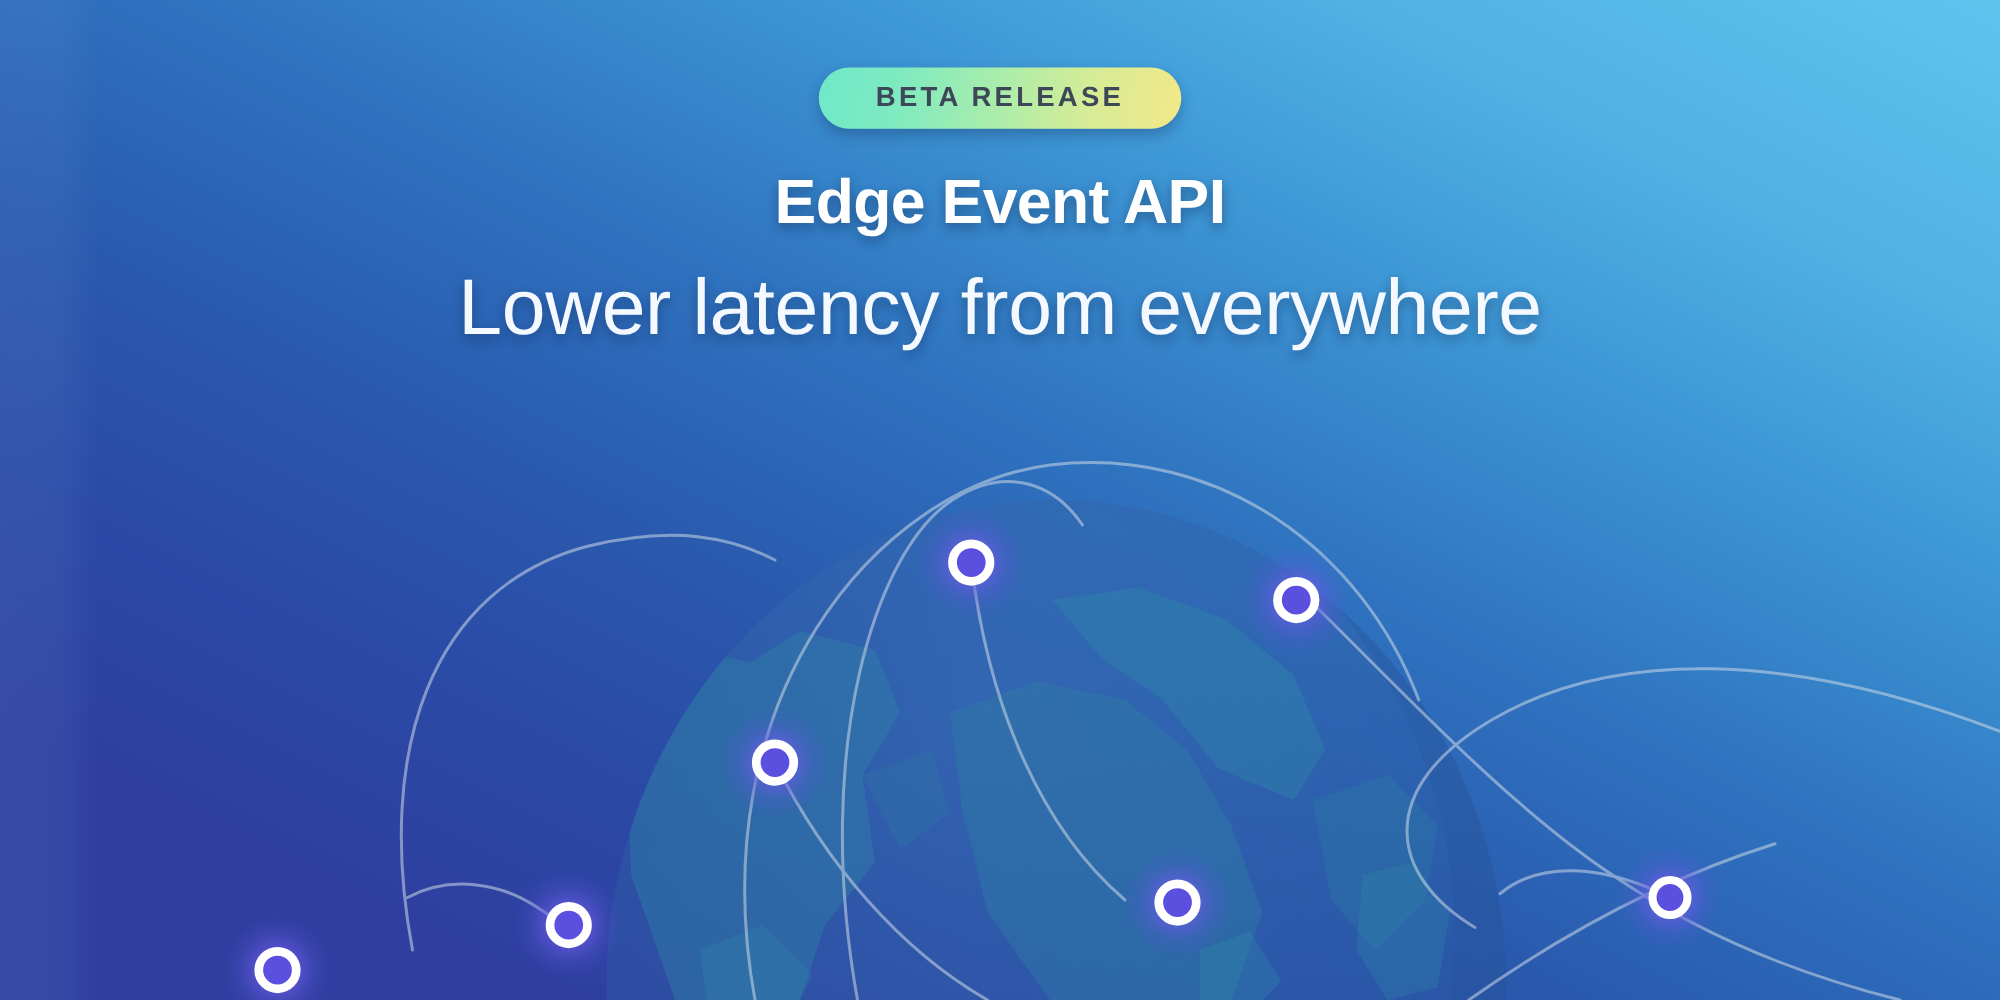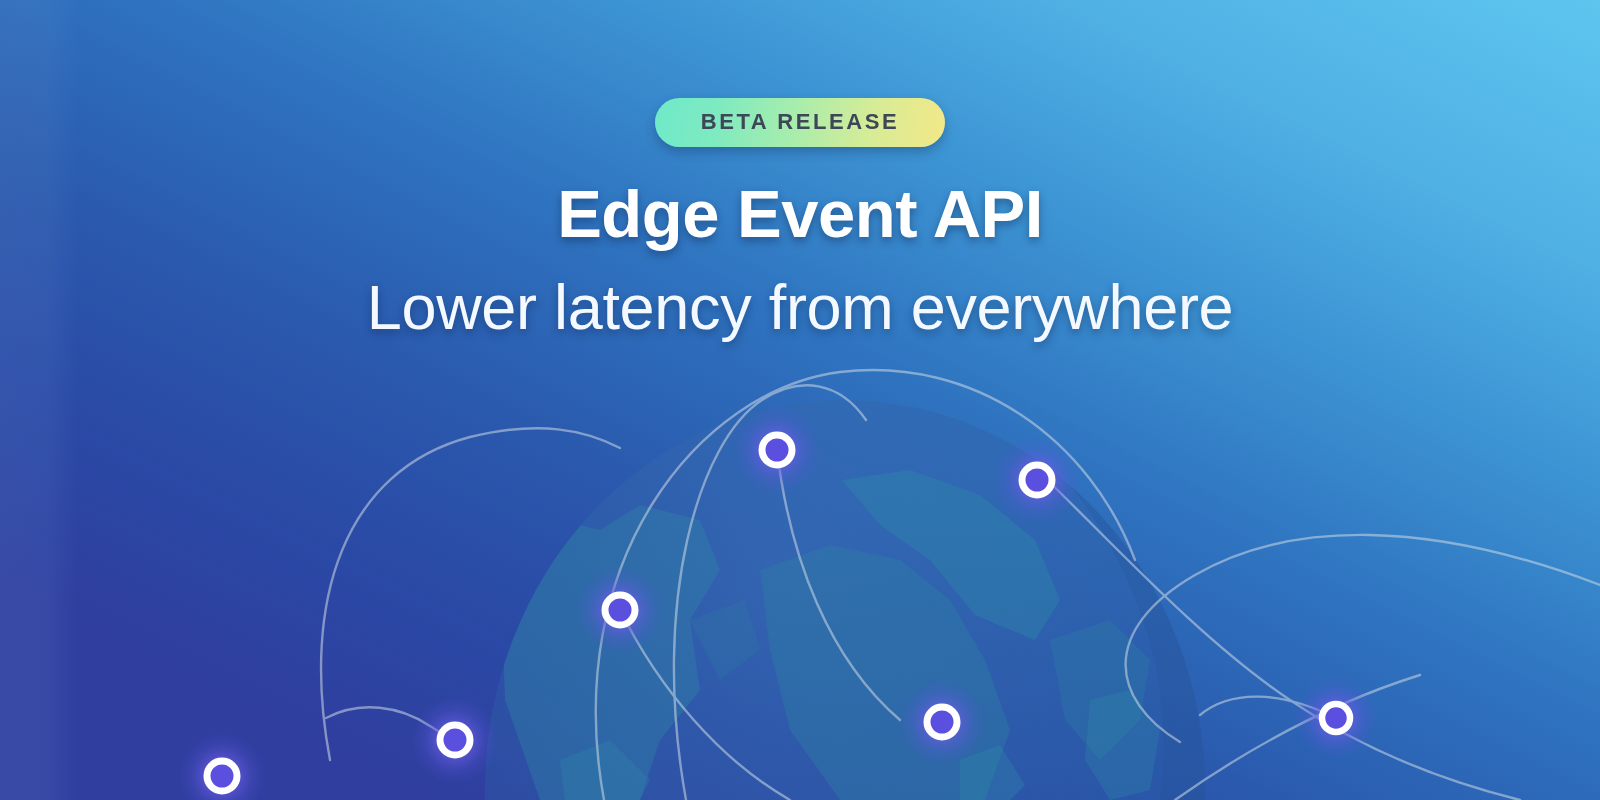--- a/index.html
+++ b/index.html
@@ -47,21 +47,21 @@
     left: 0; top: 0;
     width: 1600px; height: 800px;
     pointer-events: none;
   }
 
   
   #hero-content {
     position: absolute;
     left: 0; top: 0;
     width: 100%;
-    padding-top: 98px;
+    padding-top: 54px;
     text-align: center;
     z-index: 40;
   }
 
   #beta-badge {
     display: inline-block;
     padding: 13px 46px 14px 46px;
     border-radius: 999px;
     background: linear-gradient(100deg,
        #6fe9c9 0%,
@@ -73,21 +73,21 @@
     font-size: 22px;
     font-weight: bold;
     letter-spacing: 2.6px;
     line-height: 1;
     box-shadow: 0 5px 11px rgba(16,34,74,0.30);
     white-space: nowrap;
   }
 
   #hero-title {
     margin: 32px 0 0 0;
-    font-size: 67px;
+    font-size: 50px;
     font-weight: bold;
     color: #ffffff;
     letter-spacing: -0.5px;
     line-height: 1.05;
     text-shadow: 0 4px 9px rgba(13,30,70,0.42);
   }
 
   #hero-subtitle {
     margin: 24px 0 0 0;
     font-size: 63px;

